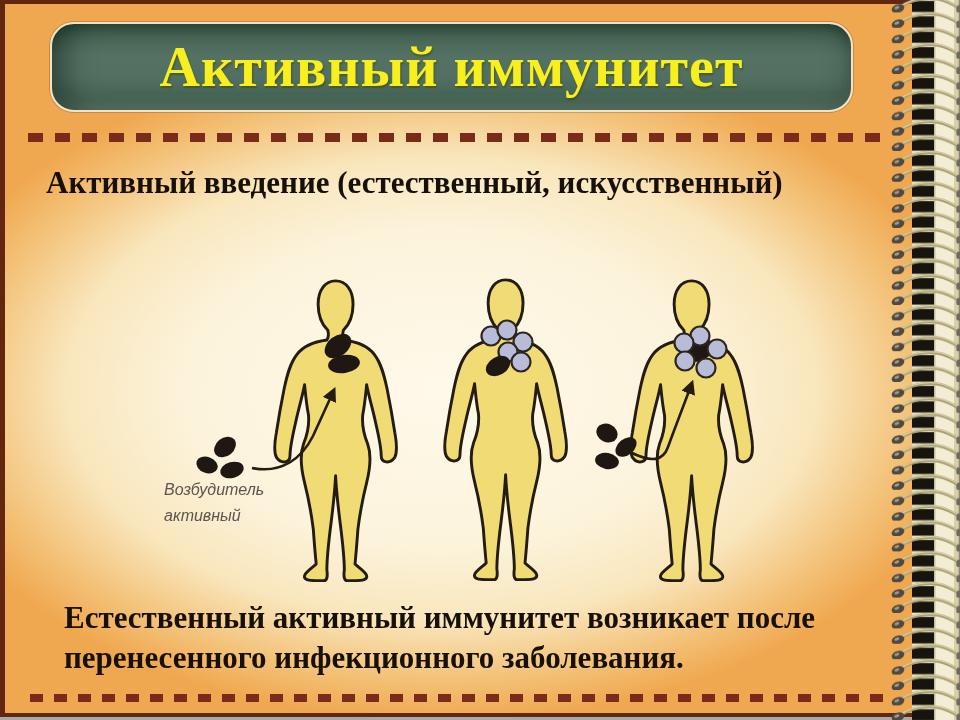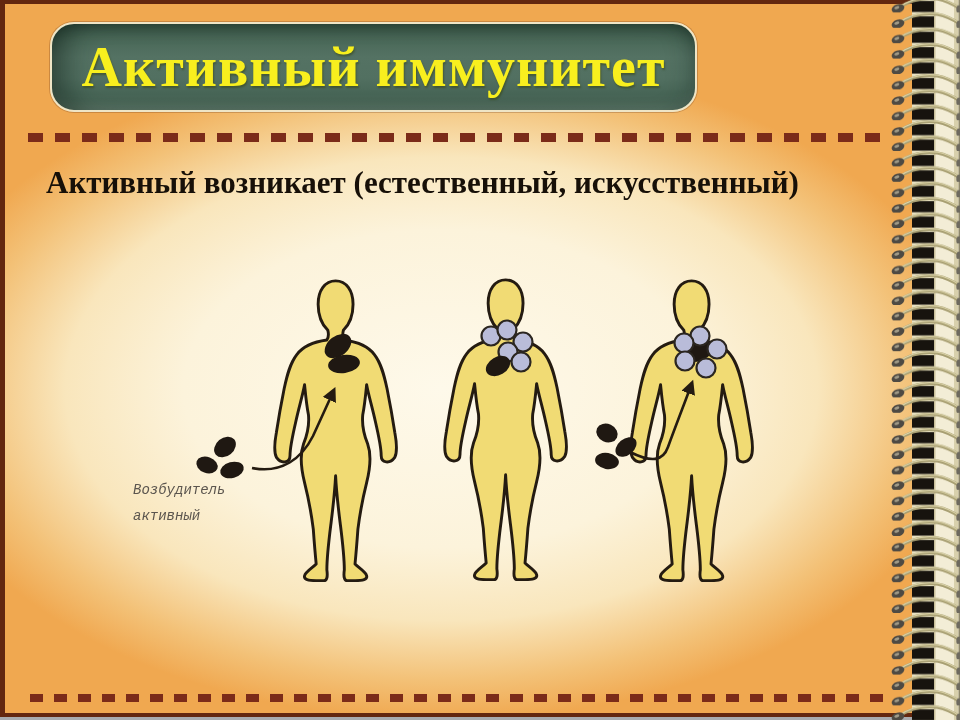--- a/index.html
+++ b/index.html
@@ -12,21 +12,21 @@
   }
 
   
   .frame{position:absolute;inset:0;pointer-events:none;
     border-left:5px solid #63270F;border-top:4px solid #63270F;}
   .frame-bottom-maroon{position:absolute;left:0;right:0;bottom:3px;height:4px;background:#63270F;}
   .frame-bottom-gray{position:absolute;left:0;right:0;bottom:0;height:3px;background:#A8ABAE;}
 
   
   .banner{
-    position:absolute;left:50px;top:22px;width:647px;height:90px;
+    position:absolute;left:50px;top:22px;width:803px;height:90px;
     border-radius:24px;border:2px solid #EFE5C6;box-sizing:border-box;
     background:linear-gradient(180deg,#41604F 0%,#547263 38%,#527061 62%,#3E5C4D 100%);
     box-shadow:
       inset 28px 0 30px -16px rgba(16,32,25,.55),
       inset -18px 0 26px -16px rgba(16,32,25,.38),
       inset 0 12px 16px -10px rgba(10,25,18,.5),
       inset 0 -12px 14px -9px rgba(255,255,240,.22),
       0 0 0 1px rgba(92,39,15,.25);
     display:flex;align-items:center;justify-content:center;
   }
@@ -48,23 +48,23 @@
     background:repeating-linear-gradient(to right,#7B2B19 0 13px,rgba(0,0,0,0) 13px 24px);}
 
   
   .para{position:absolute;color:#171008;font-weight:bold;font-size:31px;line-height:40px;}
   .para span{display:block;white-space:nowrap;}
   .para.definition{left:46px;top:163px;}
   .para.conclusion{left:64px;top:598px;}
 
   
   .pathogen-label{
-    position:absolute;left:133px;top:477px;
-    font-family:Liberation Mono, monospace;
-    font-style:italic;font-size:14px;line-height:26px;color:#5B554E;
+    position:absolute;left:164px;top:477px;
+    font-family:Liberation Sans, sans-serif;
+    font-style:italic;font-size:16px;line-height:26px;color:#5B554E;
   }
   .pathogen-label span{display:block;white-space:nowrap;}
 
   
   .diagram{position:absolute;left:0;top:0;}
   .binding{position:absolute;left:888px;top:0;}
 </style>
 </head>
 <body>
 
@@ -135,23 +135,27 @@
       <circle cx="706" cy="368" r="9.5"></circle>
     </g>
   </svg>
 
   <div class="pathogen-label">
     <span>Возбудитель</span>
     <span>активный</span>
   </div>
 
   <div class="para definition">
-    <span>Активный возникает (естественный, искусственный)</span>
+    <span>Активный введение (естественный, искусственный)</span>
   </div>
 
+  <div class="para conclusion">
+    <span>Естественный активный иммунитет возникает после</span>
+    <span>перенесенного инфекционного заболевания.</span>
+  </div>
 
   <div class="banner">
     <h1 class="slide-title">Активный иммунитет</h1>
   </div>
 
   <div class="dash top"></div>
   <div class="dash bottom"></div>
 
   <div class="frame"></div>
   <div class="frame-bottom-maroon"></div>

